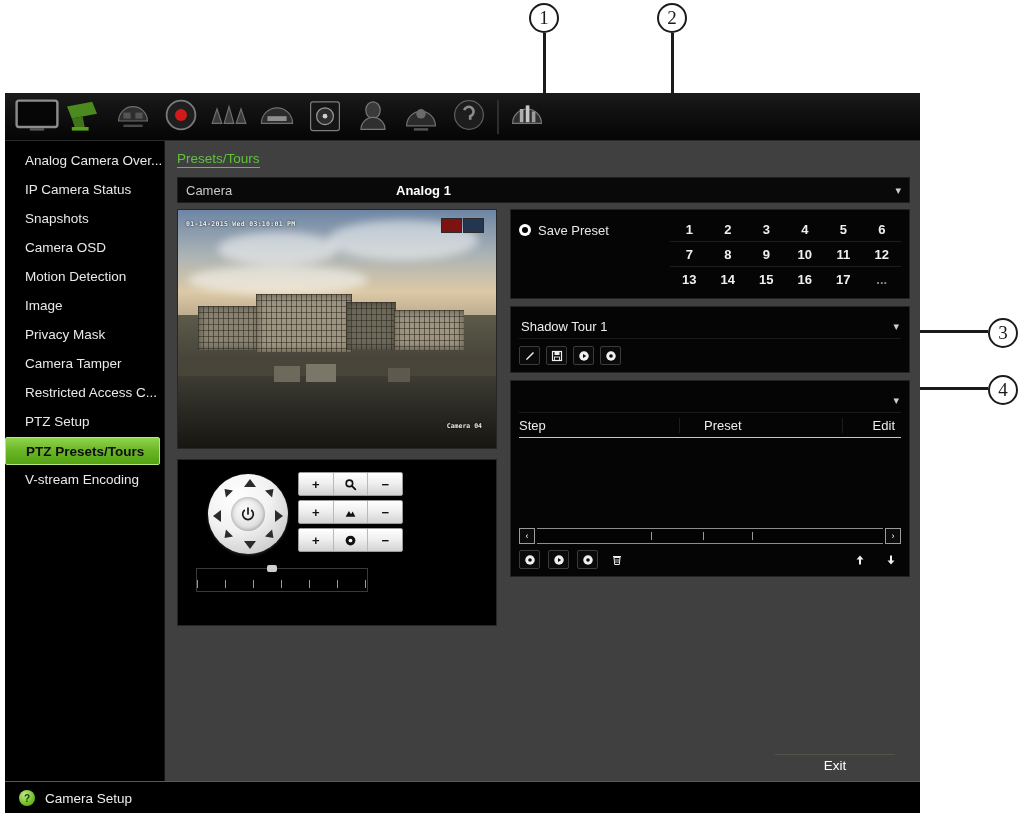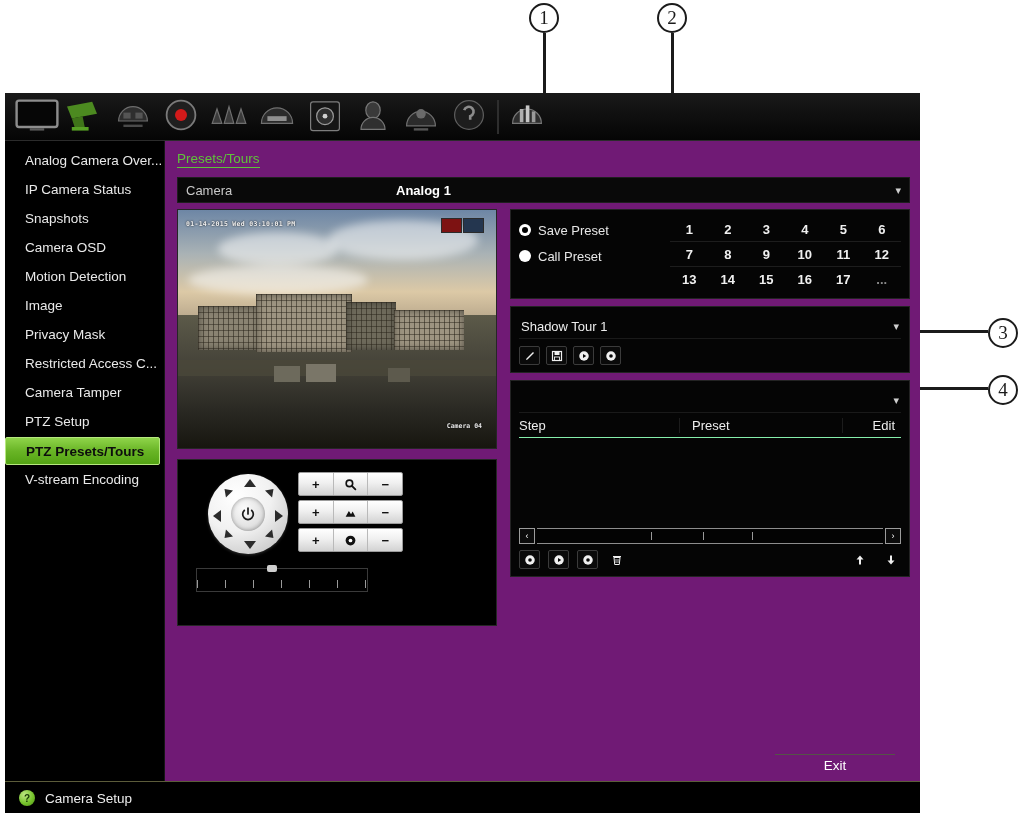--- a/index.html
+++ b/index.html
@@ -22,21 +22,21 @@
   .tb-sep{width:2px;height:34px;background:#2e2e2e;margin:0 4px;}
 
   
   #dvrbody{display:flex;height:calc(100% - 48px - 32px);}
   #sidebar{width:160px;background:#000;border-right:1px solid #161616;padding-top:6px;box-sizing:border-box;flex:none;}
   .side-item{height:28px;line-height:28px;color:#e9e9e9;font-size:13.5px;padding-left:20px;white-space:nowrap;
     overflow:hidden;text-overflow:ellipsis;margin-bottom:1px;}
   .side-item.sel{background:linear-gradient(to bottom,#8fd44a 0%,#69b526 50%,#53a313 100%);color:#0d0d0d;
     border:1px solid #b6e87f;border-radius:2px;width:155px;box-sizing:border-box;font-weight:bold;}
 
-  #content{flex:1;position:relative;background:#701a75;padding:8px 10px 0 12px;box-sizing:border-box;}
+  #content{flex:1;position:relative;background:#404040;padding:8px 10px 0 12px;box-sizing:border-box;}
   #pagetitle{color:#5fc33a;font-size:13.5px;border-bottom:1px solid #5fc33a;display:inline-block;padding-bottom:1px;}
 
   
   .fieldrow{margin-top:9px;height:26px;background:#090909;border:1px solid #1e1e1e;display:flex;align-items:center;
     padding:0 8px;box-sizing:border-box;}
   .fieldrow .lbl{color:#c9c9c9;font-size:13px;width:210px;}
   .fieldrow .val{color:#ffffff;font-size:13px;font-weight:bold;flex:1;}
   .caret{color:#cfcfcf;font-size:11px;}
 
   
@@ -106,21 +106,21 @@
 
   .selrow{height:24px;display:flex;align-items:center;justify-content:space-between;color:#ededed;font-size:13px;
     border-bottom:1px solid #1a1a1a;padding:0 2px;}
   .iconbar{display:flex;gap:6px;margin-top:7px;}
   .ibtn{width:19px;height:17px;background:#0a0a0a;border:1px solid #3b3b3b;border-radius:2px;display:flex;
     align-items:center;justify-content:center;}
   .ibtn svg{width:12px;height:12px;}
 
   .tablehdr{display:flex;height:24px;align-items:center;color:#ededed;font-size:13px;border-bottom:1px solid #86efac;}
   .th-step{width:160px;}
-  .th-preset{flex:1;border-left:1px solid #1c1c1c;padding-left:12px;}
+  .th-preset{flex:1;border-left:1px solid #1c1c1c;padding-left:24px;}
   .th-edit{width:52px;text-align:right;border-left:1px solid #1c1c1c;padding-right:6px;}
   .tablebody{height:88px;}
   .hscroll{display:flex;align-items:center;height:16px;margin-top:2px;}
   .hs-arrow{width:14px;height:14px;border:1px solid #9c9c9c;color:#fff;font-size:9px;display:flex;
     align-items:center;justify-content:center;background:#0b0b0b;}
   .hs-track{flex:1;height:14px;border-top:1px solid #8d8d8d;border-bottom:1px solid #8d8d8d;position:relative;
     margin:0 2px;background:#030303;}
   .hs-track i{position:absolute;top:3px;width:1px;height:8px;background:#9a9a9a;}
   .botbar{display:flex;align-items:center;margin-top:6px;}
   .botbar .spacer{flex:1;}
@@ -236,22 +236,22 @@
     <div id="dvrbody">
 
       <div id="sidebar">
         <div class="side-item">Analog Camera Over...</div>
         <div class="side-item">IP Camera Status</div>
         <div class="side-item">Snapshots</div>
         <div class="side-item">Camera OSD</div>
         <div class="side-item">Motion Detection</div>
         <div class="side-item">Image</div>
         <div class="side-item">Privacy Mask</div>
+        <div class="side-item">Camera Tamper</div>
         <div class="side-item">Restricted Access C...</div>
-        <div class="side-item">Camera Tamper</div>
         <div class="side-item">PTZ Setup</div>
         <div class="side-item sel">PTZ Presets/Tours</div>
         <div class="side-item">V-stream Encoding</div>
       </div>
 
       <div id="content">
 
         <div id="pagetitle">Presets/Tours</div>
 
         
@@ -354,24 +354,20 @@
 
           <div id="rightcol">
 
             <div class="grp">
               <div id="presetsarea">
                 <div class="radios">
                   <div class="radiorow">
                     <span class="radio on"></span>
                     <span>Save Preset</span>
                   </div>
-                  <div class="radiorow">
-                    <span class="radio"></span>
-                    <span>Call Preset</span>
-                  </div>
                 </div>
                 <div class="presetgrid">
                   <div class="pgrow">
                     <div class="pcell">1</div>
                     <div class="pcell">2</div>
                     <div class="pcell">3</div>
                     <div class="pcell">4</div>
                     <div class="pcell">5</div>
                     <div class="pcell">6</div>
                   </div>

